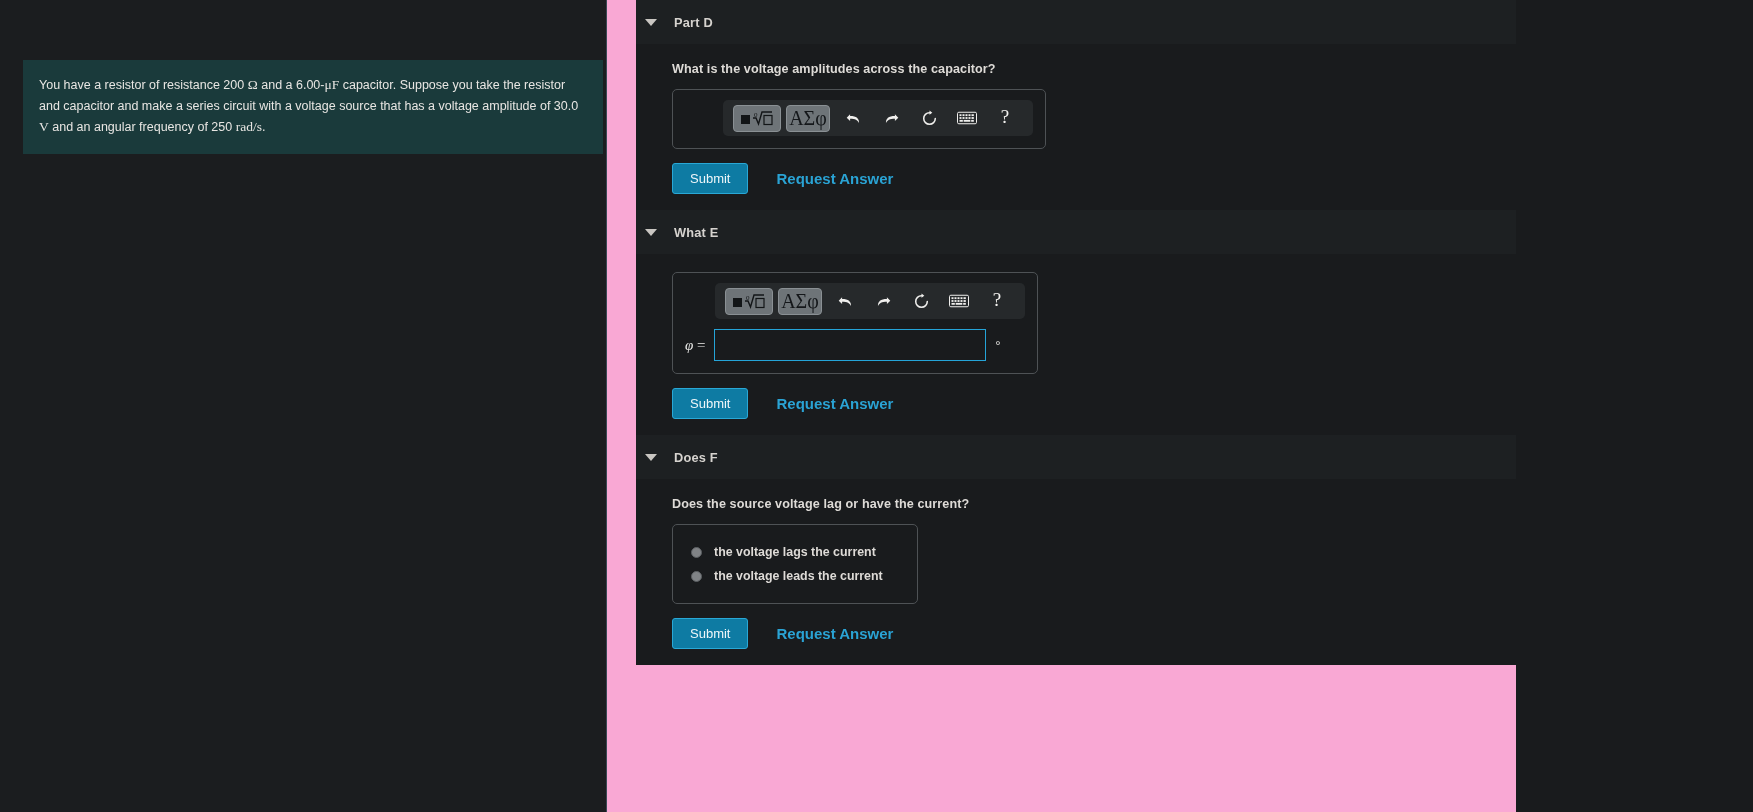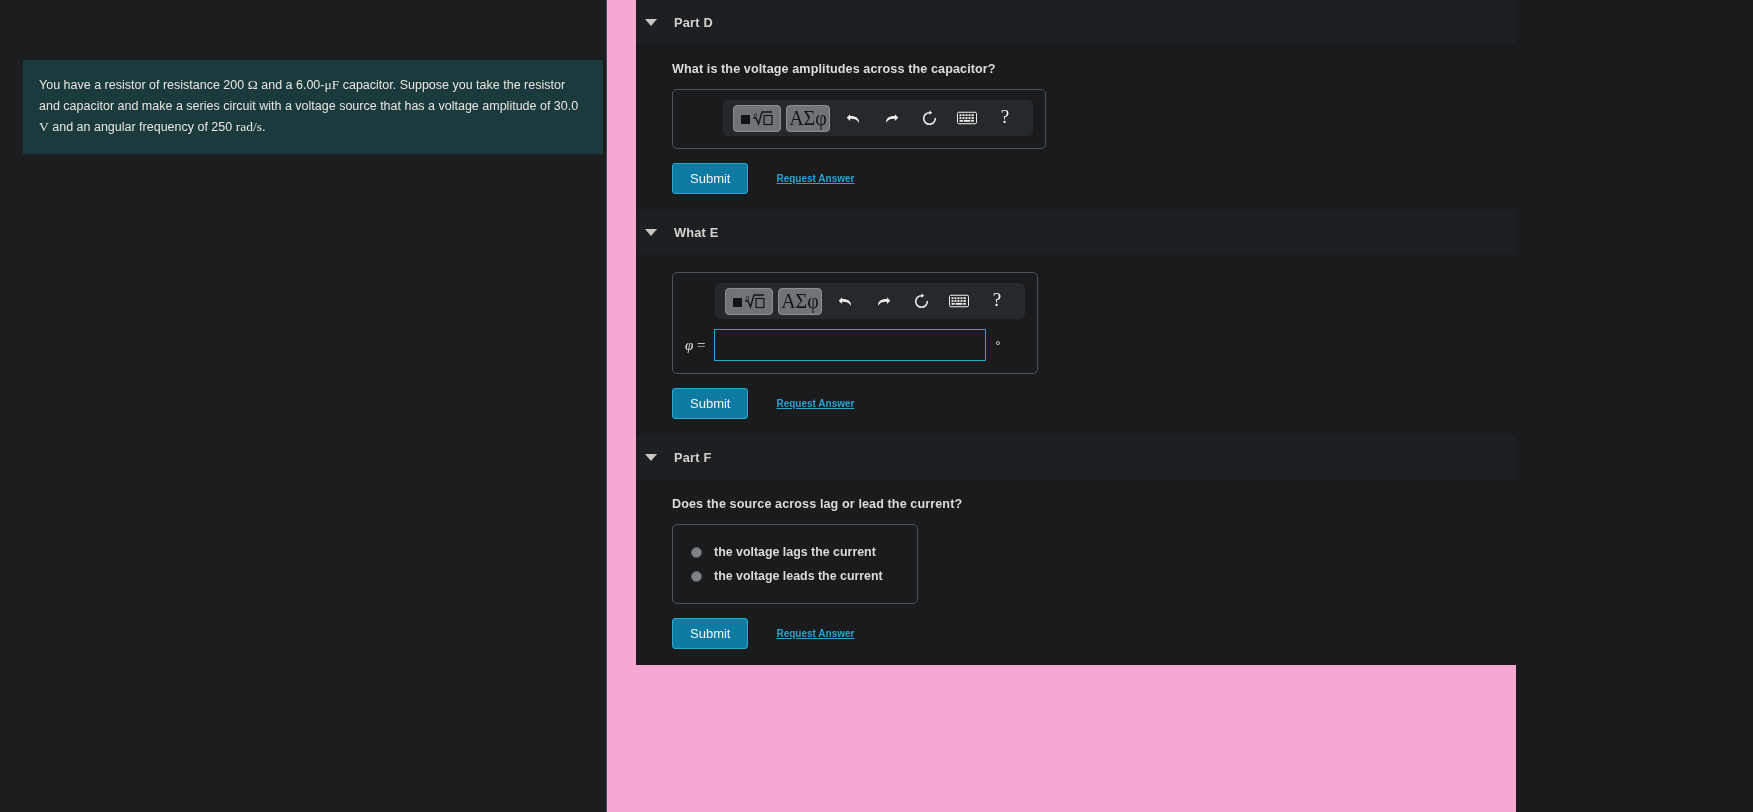--- a/index.html
+++ b/index.html
@@ -218,23 +218,22 @@
     border: 1px solid #29a8d6;
     border-radius: 3px;
     color: #eef6f9;
     font-size: 13px;
     font-family: "Liberation Sans", sans-serif;
     padding: 7px 17px;
     cursor: pointer;
   }
   .request-answer {
     color: #2aa3d4;
-    font-size: 10px;
+    font-size: 15px;
     font-weight: bold;
-    text-decoration: underline;
     margin-left: 28px;
     cursor: pointer;
   }
 </style>
 </head>
 <body>
 
 <div id="page">
 
   <div id="left-panel">
@@ -388,24 +387,24 @@
         <div class="submit-row">
           <button class="submit-btn">Submit</button>
           <a class="request-answer">Request Answer</a>
         </div>
       </div>
     </div>
 
     <div class="part-block">
       <div class="part-header">
         <div class="caret"></div>
-        <div class="part-title">Part F</div>
+        <div class="part-title">Does F</div>
       </div>
       <div class="part-body">
-        <div class="question">Does the source across lag or lead the current?</div>
+        <div class="question">Does the source voltage lag or have the current?</div>
 
         <div class="radio-box">
           <label class="radio-row">
             <span class="radio-dot"></span>
             <span class="radio-label">the voltage lags the current</span>
           </label>
           <label class="radio-row">
             <span class="radio-dot"></span>
             <span class="radio-label">the voltage leads the current</span>
           </label>

